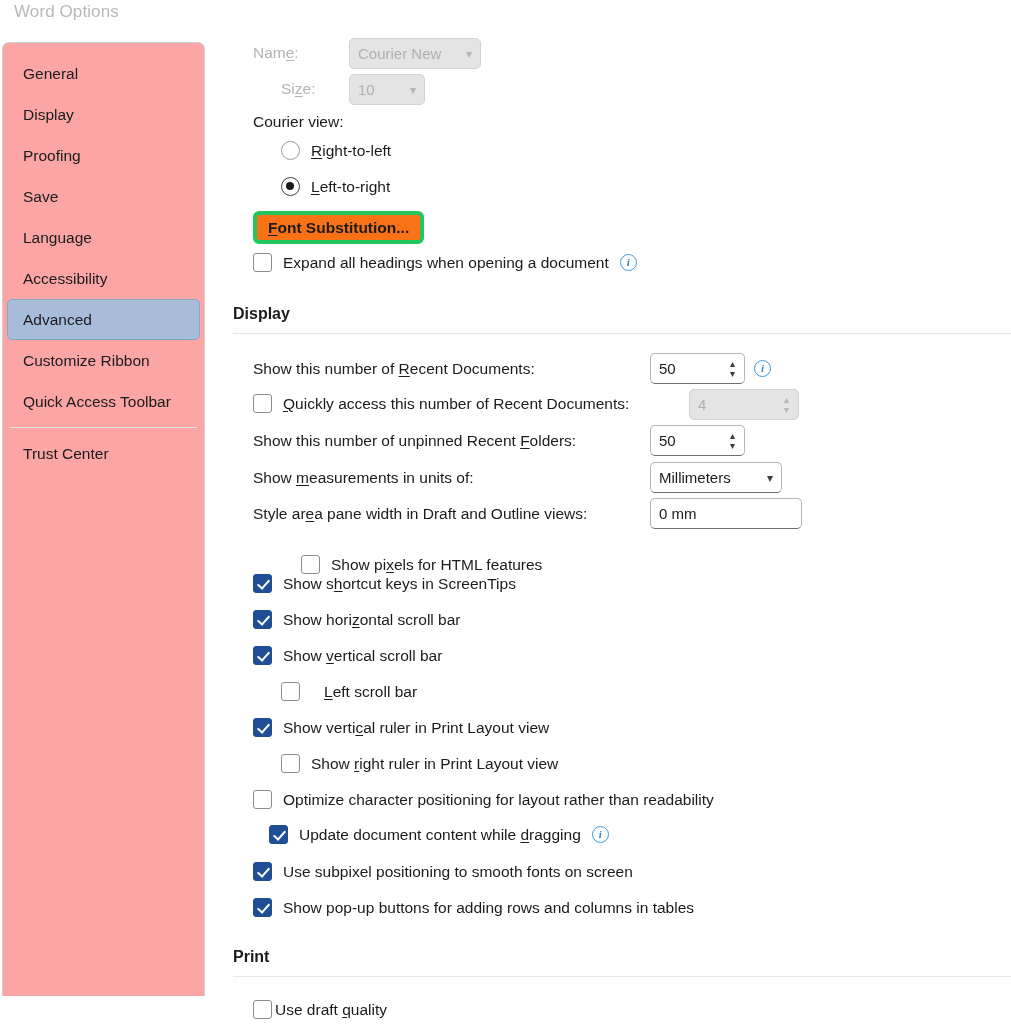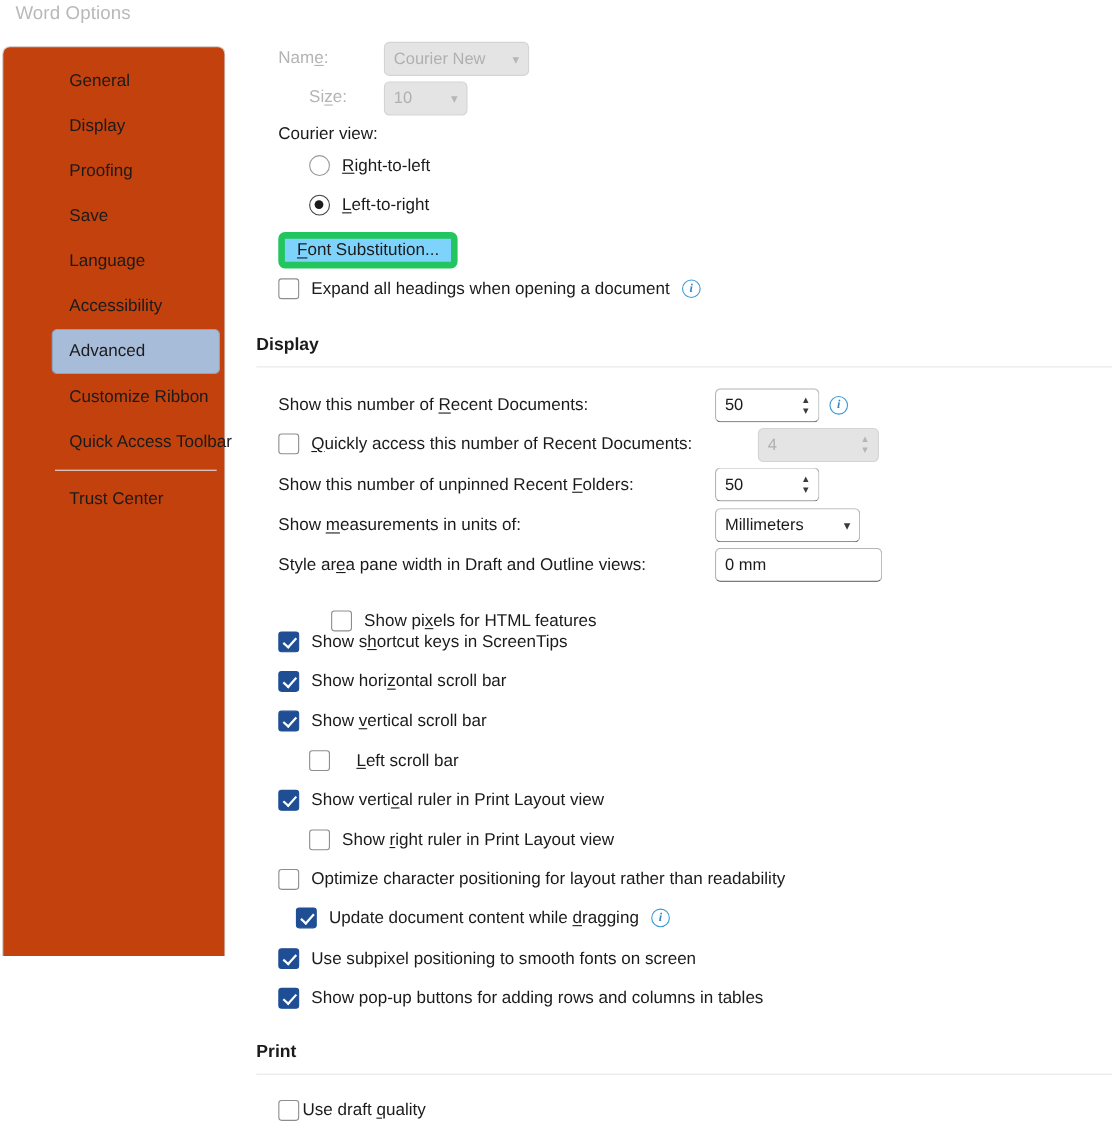--- a/index.html
+++ b/index.html
@@ -21,27 +21,26 @@
     font-size: 17px;
     color: #b9b9b9;
     letter-spacing: .1px;
     white-space: nowrap;
   }
 
   
   .sidebar {
     position: absolute;
     left: 2px; top: 42px;
-    width: 203px; height: 827px;
+    width: 203px; height: 954px;
     border: 1px solid #d0d0d0;
     border-bottom: none;
     border-radius: 7px 7px 0 0;
-    background: #c2410c;
+    background: #fca5a5;
     padding-top: 10px;
-    padding-left: 40px;
   }
   .nav-item {
     position: relative;
     height: 41px;
     margin: 0 4px;
     display: flex;
     align-items: center;
     padding-left: 16px;
     font-size: 15.5px;
     color: #1b1b1b;
@@ -195,30 +194,31 @@
     color: #3a3a3a;
     margin-left: 8px;
     line-height: 1;
   }
   .field.disabled .chev { color: #b6b6b6; }
 
   
   .pushbtn {
     position: absolute;
     height: 33px;
-    border: 6px solid #22c55e;
+    border: 4px solid #22c55e;
     border-radius: 6px;
-    background: #7dd3fc;
+    background: #f97316;
     display: flex;
     align-items: center;
     justify-content: center;
     padding: 0 11px;
     font-size: 15.5px;
     color: #1b1b1b;
     cursor: default;
+    font-weight: bold;
   }
 </style>
 </head>
 <body>
 
 <div id="root">
 
   <div class="dialog-title">Word Options</div>
 
   <div class="sidebar">

